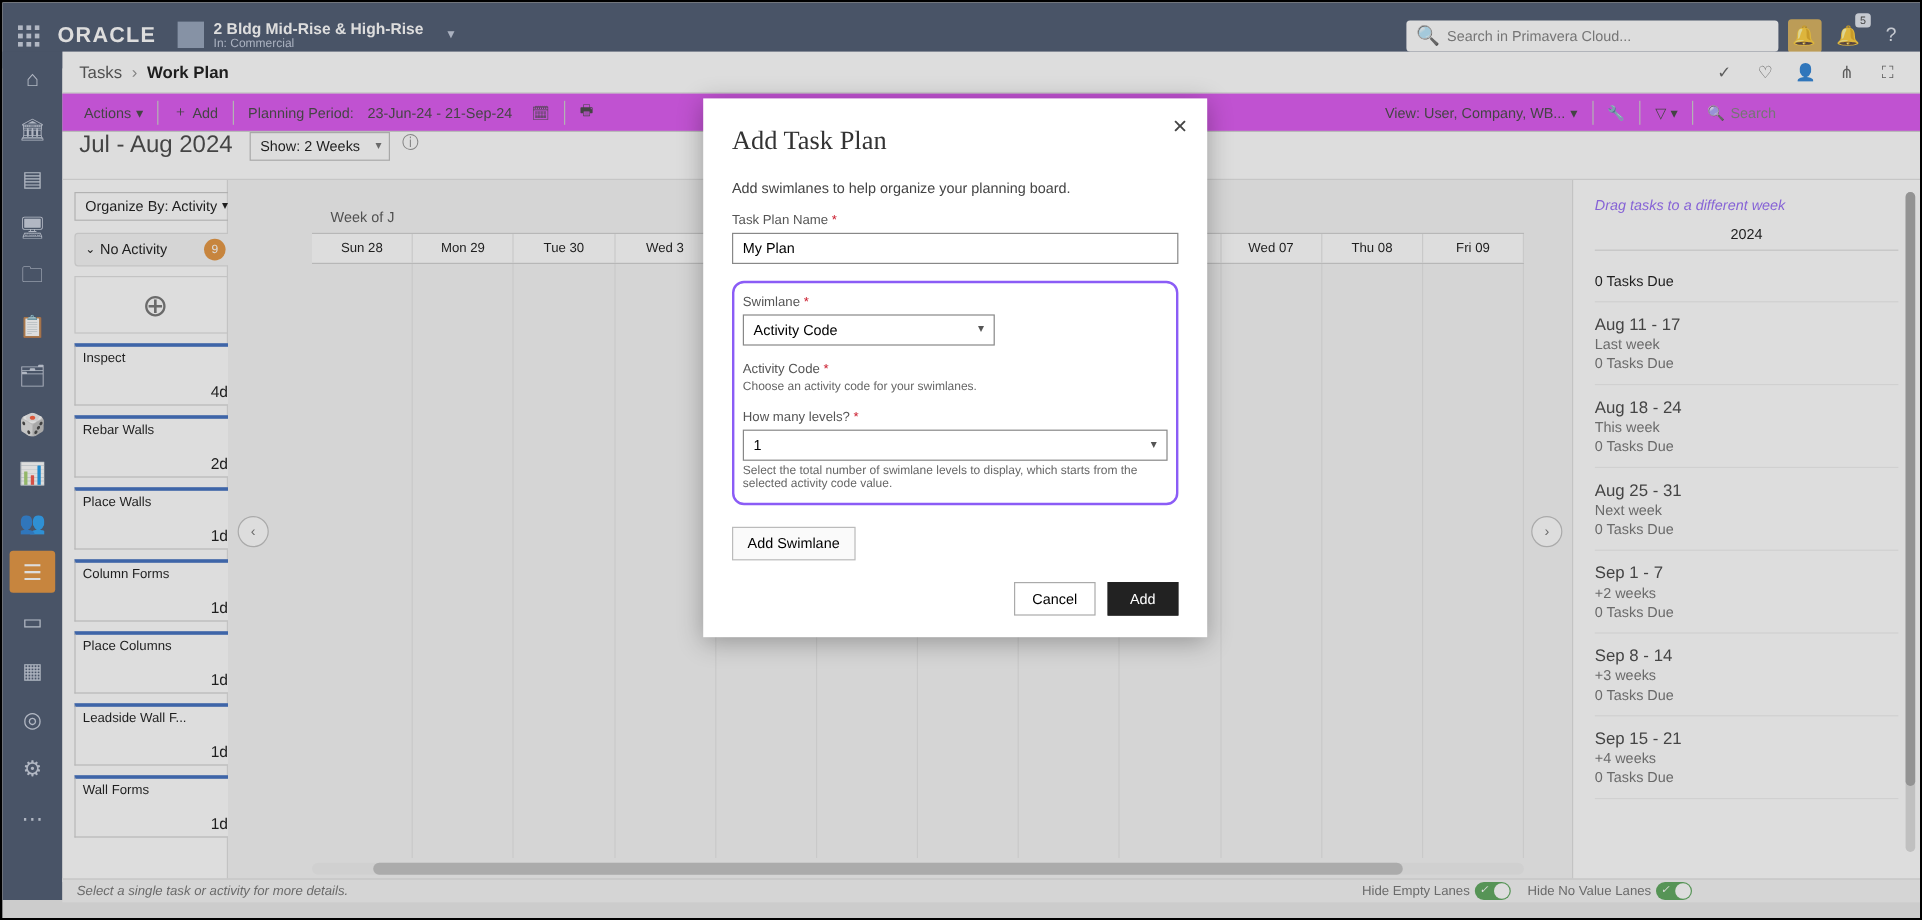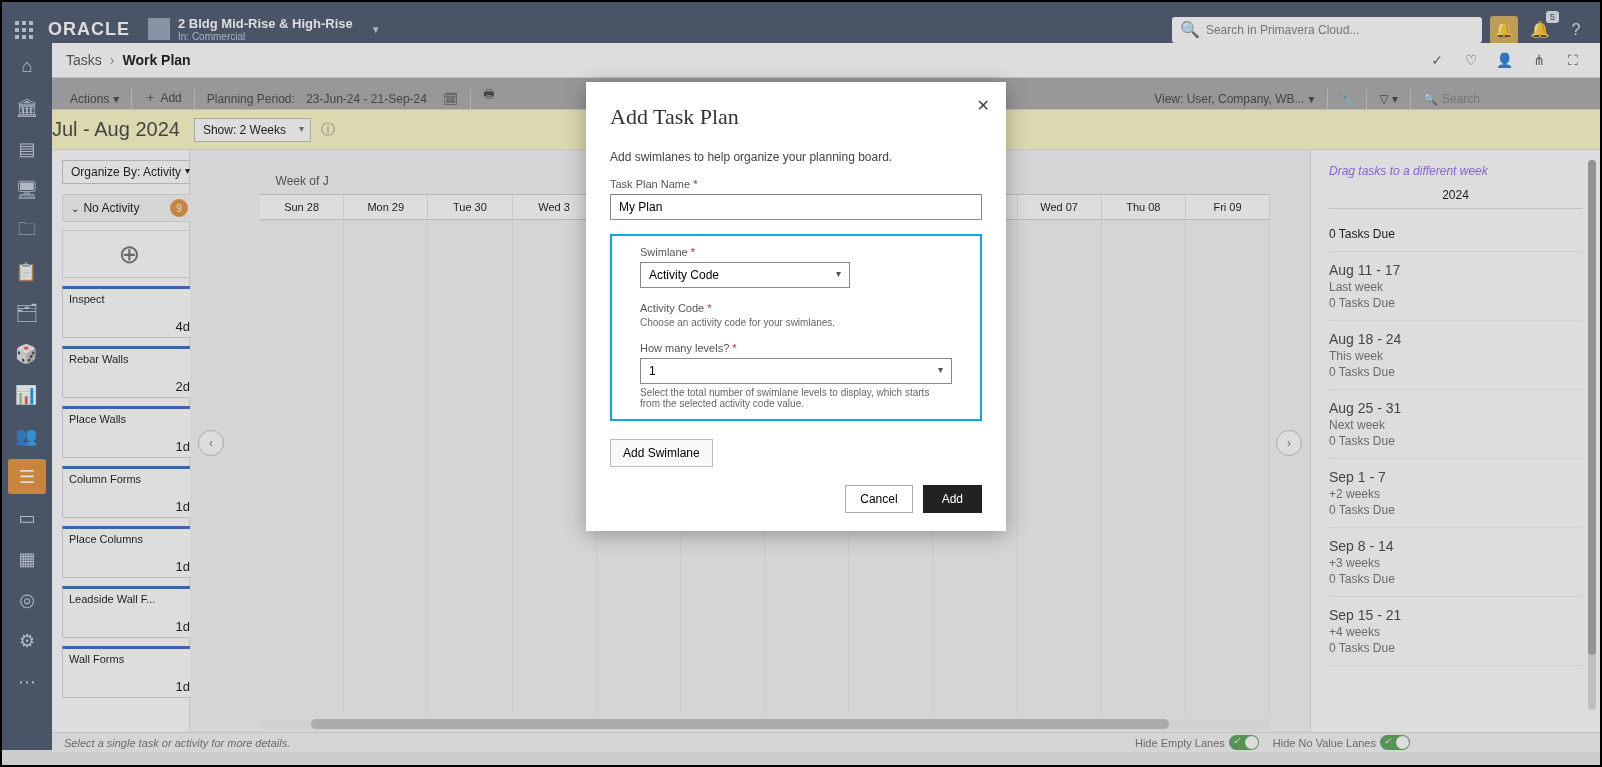--- a/index.html
+++ b/index.html
@@ -21,26 +21,26 @@
 .badge{position:absolute;top:-5px;right:-5px;background:#dfe4ee;color:#333;font-size:9px;border-radius:3px;padding:1px 4px}
 .leftnav{position:absolute;left:0;top:41px;width:50px;bottom:15px;background:#3a4862;display:flex;flex-direction:column;align-items:center;padding-top:6px;gap:6px}
 .nav-ico{width:38px;height:35px;display:flex;align-items:center;justify-content:center;color:#c5cddc;font-size:18px;border-radius:3px}
 .nav-ico.active{background:#e28a2b;color:#fff}
 .crumb-bar{position:absolute;left:50px;right:0;top:41px;height:35px;background:#fff;border-bottom:1px solid #d8d8d8;display:flex;align-items:center;padding:0 14px;font-size:14px}
 .crumb-link{color:#444}
 .crumb-sep{margin:0 8px;color:#888}
 .crumb-cur{font-weight:600}
 .crumb-spacer{flex:1}
 .crumb-ico{width:26px;height:26px;display:flex;align-items:center;justify-content:center;margin-left:8px;color:#555}
-.toolbar{position:absolute;left:50px;right:0;top:76px;height:32px;background:#a3a3a3;border-bottom:1px solid #cfcfcf;display:flex;align-items:flex-end;padding:0 10px;font-size:12px;color:#333}
+.toolbar{position:absolute;left:50px;right:0;top:76px;height:32px;background:#d946ef;border-bottom:1px solid #cfcfcf;display:flex;align-items:center;padding:0 10px;font-size:12px;color:#333}
 .tb-btn{padding:3px 8px;display:flex;align-items:center;gap:4px}
 .tb-sep{width:1px;height:20px;background:#c7c7c7;margin:0 4px}
 .tb-spacer{flex:1}
 .tb-input{border:none;background:transparent;font-size:12px;outline:none;width:140px}
-.daterow{position:absolute;left:50px;right:0;top:108px;height:40px;background:#fef9c3;display:flex;align-items:center;padding:0 0;border-bottom:1px solid #e0e0e0}
+.daterow{position:absolute;left:50px;right:0;top:108px;height:40px;background:#ffffff;display:flex;align-items:flex-start;padding:0 14px;border-bottom:1px solid #e0e0e0}
 .date-title{font-size:20px;color:#333;margin-right:14px}
 .show-sel{border:1px solid #b9b9b9;padding:4px 24px 4px 8px;font-size:12px;position:relative;background:#fff}
 .show-sel:after{content:"▾";position:absolute;right:6px;color:#666;font-size:10px}
 .help-ico{margin-left:10px;color:#888;font-size:14px}
 .content{position:absolute;left:50px;right:0;top:148px;bottom:30px;background:#fff;display:flex}
 .panel-left{width:138px;border-right:1px solid #ddd;padding:10px;position:relative}
 .organize{border:1px solid #c5c5c5;padding:4px 8px;font-size:12px;width:135px;position:relative}
 .organize:after{content:"▾";position:absolute;right:6px;font-size:10px}
 .no-act{margin-top:10px;background:#f4f4f4;border:1px solid #ddd;border-radius:3px;padding:4px 8px;display:flex;align-items:center;font-size:12px;width:135px}
 .no-act-count{margin-left:auto;background:#e28a2b;color:#fff;width:18px;height:18px;border-radius:50%;display:flex;align-items:center;justify-content:center;font-size:10px}
@@ -74,21 +74,21 @@
 .modal{position:absolute;left:584px;top:80px;width:420px;background:#fff;box-shadow:0 4px 20px rgba(0,0,0,0.3);padding:22px 24px 18px}
 .modal-title{font-size:22px;font-family:Georgia,serif;color:#333}
 .modal-close{position:absolute;top:14px;right:16px;font-size:16px;color:#444;cursor:pointer}
 .modal-hint{font-size:12px;color:#444;margin-top:20px}
 .fld-lbl{font-size:11px;color:#555;margin-top:14px}
 .req{color:#c23}
 .fld-input{width:100%;border:1px solid #888;padding:5px 8px;font-size:12px;margin-top:4px}
 .fld-sel{border:1px solid #888;padding:5px 8px;font-size:12px;margin-top:4px;position:relative;background:#fff}
 .fld-sel:after{content:"▾";position:absolute;right:8px;color:#555;font-size:10px}
 .fld-help{font-size:10px;color:#666;margin-top:3px}
-.highlight-box{border:2px solid #0ea5e9;border-radius:0;padding:10px 28px;margin-top:14px}
+.highlight-box{border:2px solid #8b5cf6;border-radius:10px;padding:10px 7px;margin-top:14px}
 .add-swim{border:1px solid #bbb;padding:6px 12px;font-size:12px;background:#fafafa;margin-top:18px}
 .modal-actions{display:flex;justify-content:flex-end;gap:10px;margin-top:18px}
 .btn-cancel{border:1px solid #aaa;padding:6px 14px;font-size:12px;background:#fff}
 .btn-add{border:1px solid #222;background:#222;color:#fff;padding:6px 18px;font-size:12px}
 .right-scroll{position:absolute;right:4px;top:158px;width:8px;height:550px;background:#d8d8d8;border-radius:4px}
 .right-scroll-thumb{position:absolute;top:0;width:100%;height:90%;background:#9c9c9c;border-radius:4px}
 svg{display:block}
 </style>
 </head>
 <body>

